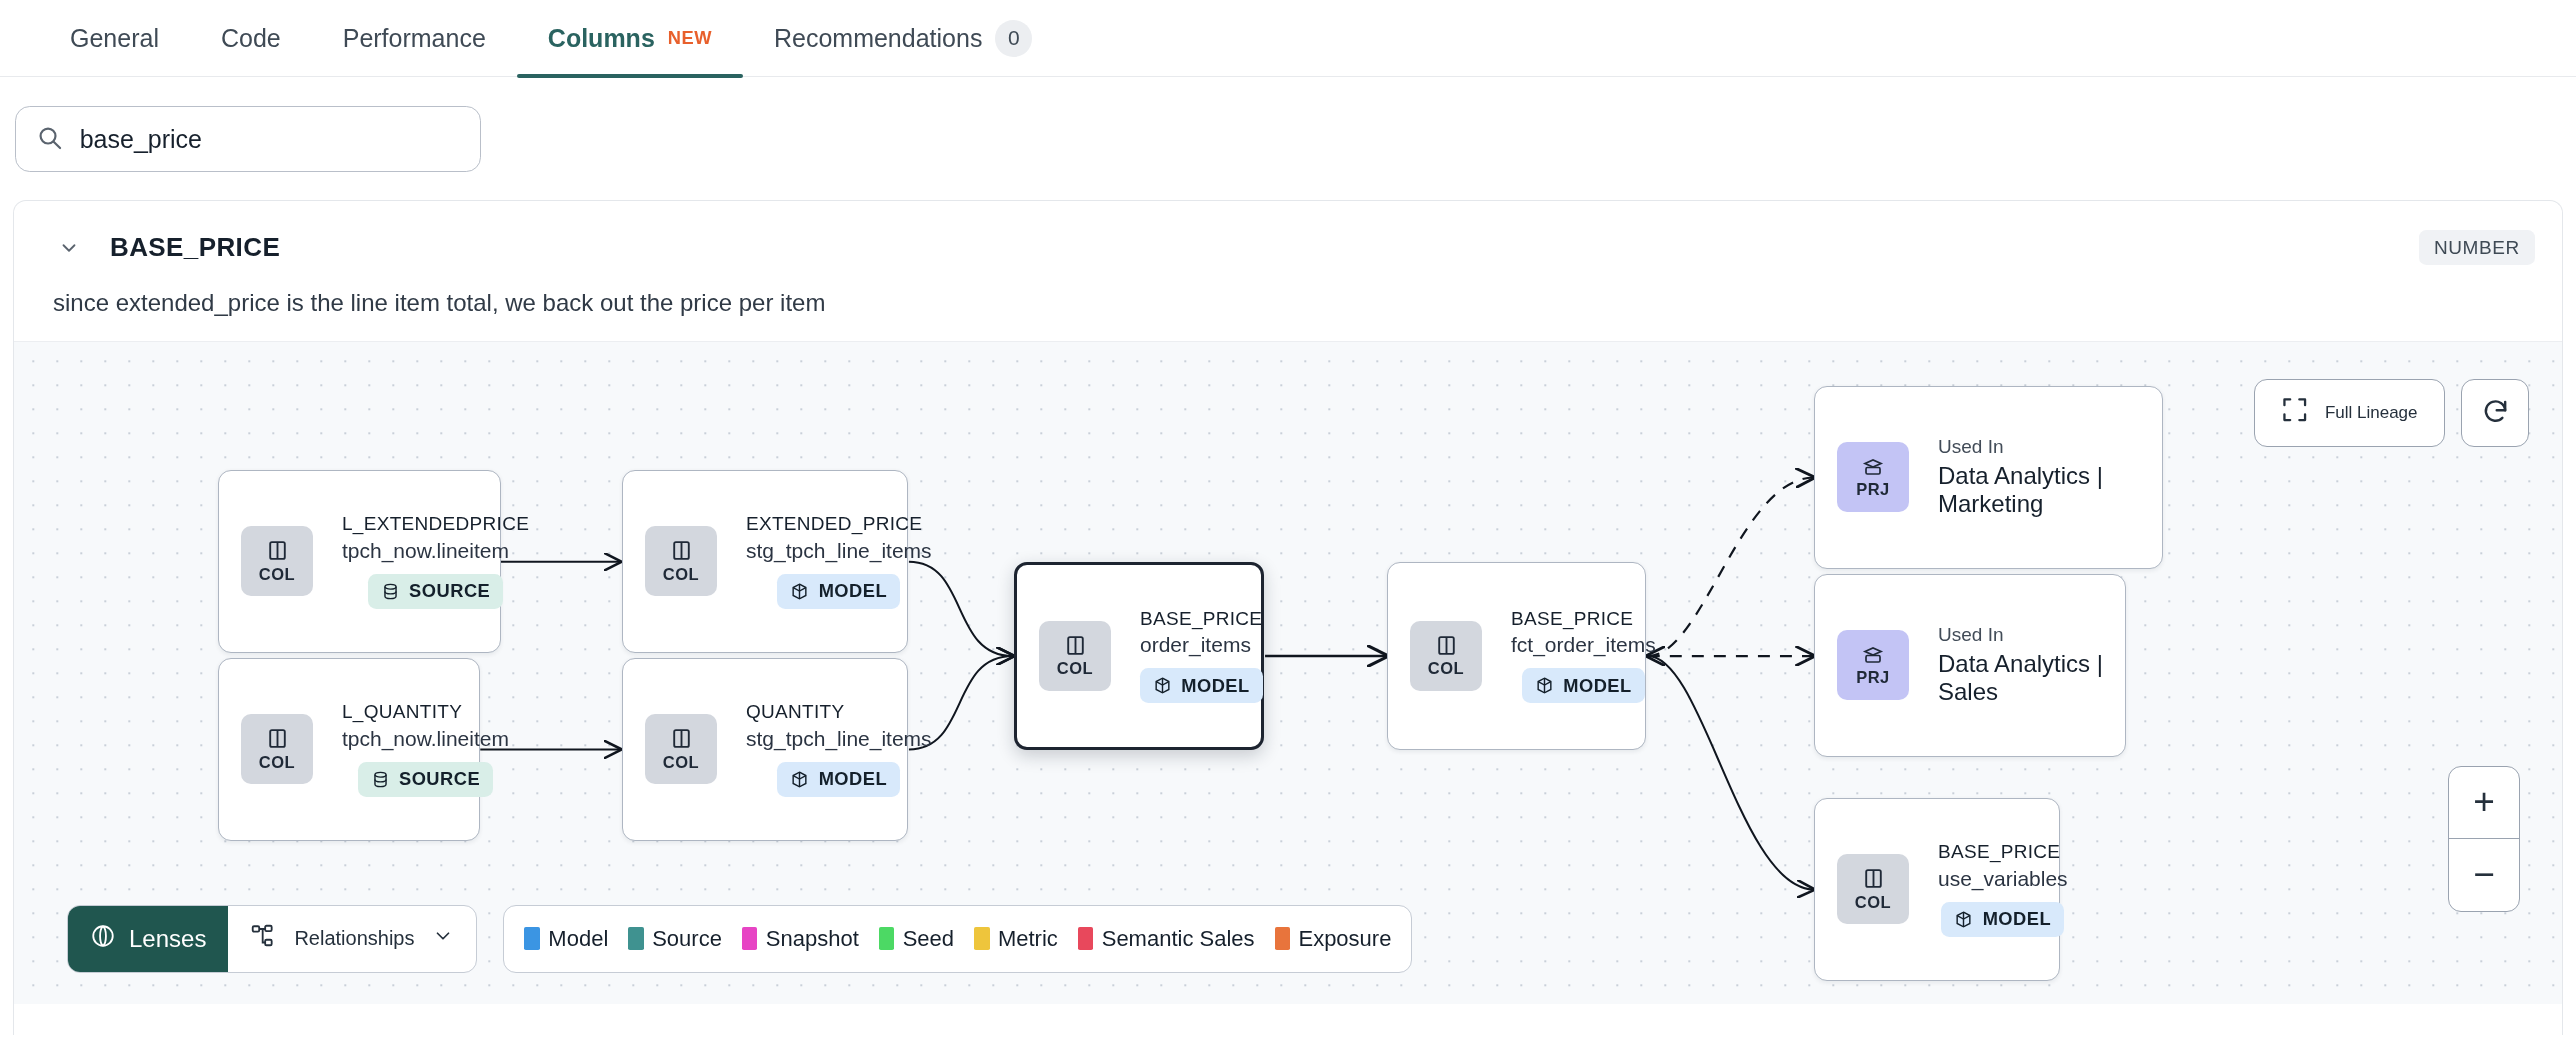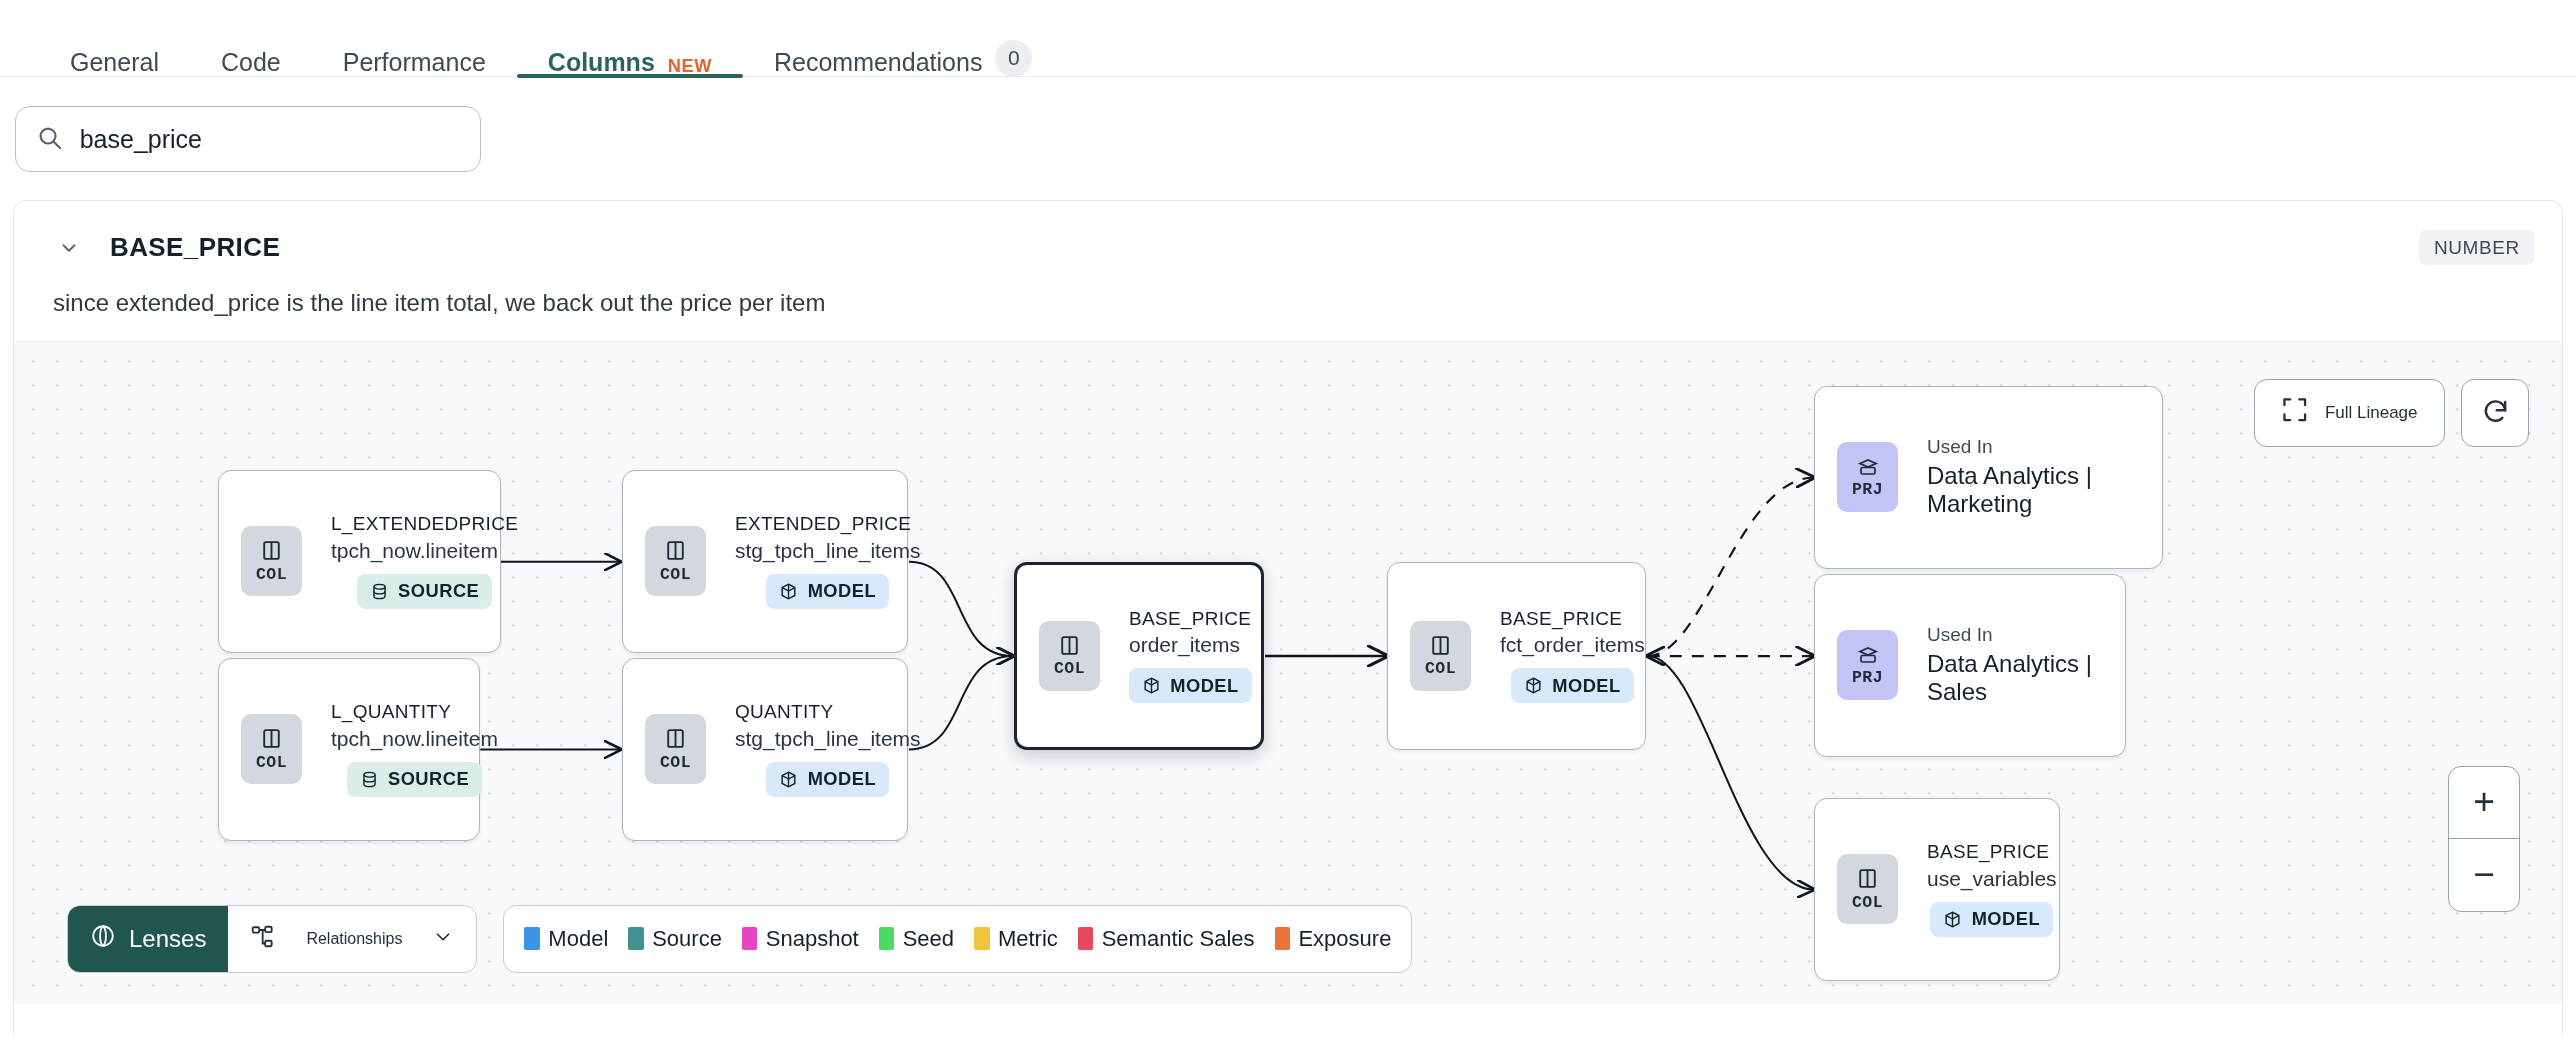--- a/index.html
+++ b/index.html
@@ -16,21 +16,21 @@
     position:relative;
     height:77px;
     display:flex;
     align-items:center;
     gap:0px;
     padding-left:39px;
     border-bottom:1.8px solid #e8eaed;
   }
   .tab{
     position:relative;
-    display:flex; align-items:flex-end; gap:13px;
+    display:flex; align-items:center; gap:13px;
     height:77px;
     padding:0 31px;
     font-size:25px;
     color:#3f4a55;
     cursor:pointer;
     white-space:nowrap;
   }
   .tab.active{ color:#2a6360; font-weight:700; }
   .tab.active::after{
     content:"";
@@ -124,29 +124,28 @@
     border:1.8px solid #aeb6c2;
     border-radius:13px;
     display:flex; align-items:center;
     box-shadow:0 1.8px 4.6px rgba(20,30,45,.07);
   }
   .node.highlight{
     border:3.7px solid #1d2430;
     box-shadow:0 5.5px 16.5px rgba(20,30,45,.20);
   }
   .nicon{
-    width:61px; height:70px;
+    width:72px; height:70px;
     border-radius:10px;
     background:#d3d7de;
     display:flex; flex-direction:column;
     align-items:center; justify-content:center;
     gap:1.8px;
     flex:0 0 auto;
     margin-left:22px;
-    font-family:Liberation Mono, monospace;
   }
   .nicon.prj{ background:#c3c4f5; }
   .nicon-lbl{ font-size:16.5px; font-weight:600; color:#1f2937; letter-spacing:0.5px;}
   .nbody{
     display:flex; flex-direction:column;
     padding-left:29px; padding-right:16.5px;
     gap:3.7px;
   }
   .ntitle{
     font-size:19px; font-weight:400; color:#16202c;
@@ -205,22 +204,22 @@
     display:flex; height:68px;
     border:1.8px solid #c6ccd5; border-radius:13px; overflow:hidden;
     background:#fff;
   }
   .lens{
     background:#20564f; color:#fff;
     display:flex; align-items:center; gap:13px;
     padding:0 22px; font-size:24px; cursor:pointer;
   }
   .relat{
-    display:flex; align-items:center; gap:30px;
-    padding:0 22px; font-size:16px; color:#25303c; cursor:pointer;
+    display:flex; align-items:center; gap:18px;
+    padding:0 22px; font-size:20px; color:#25303c; cursor:pointer;
   }
   .legend{
     height:68px;
     border:1.8px solid #c6ccd5; border-radius:13px; background:#fff;
     display:flex; align-items:center; gap:20px;
     padding:0 20px;
   }
   .lgitem{ display:flex; align-items:center; gap:8.3px; font-size:22px; color:#16202c; }
   .swatch{ width:15.6px; height:23px; border-radius:1.8px; flex:0 0 auto; }
 </style>

